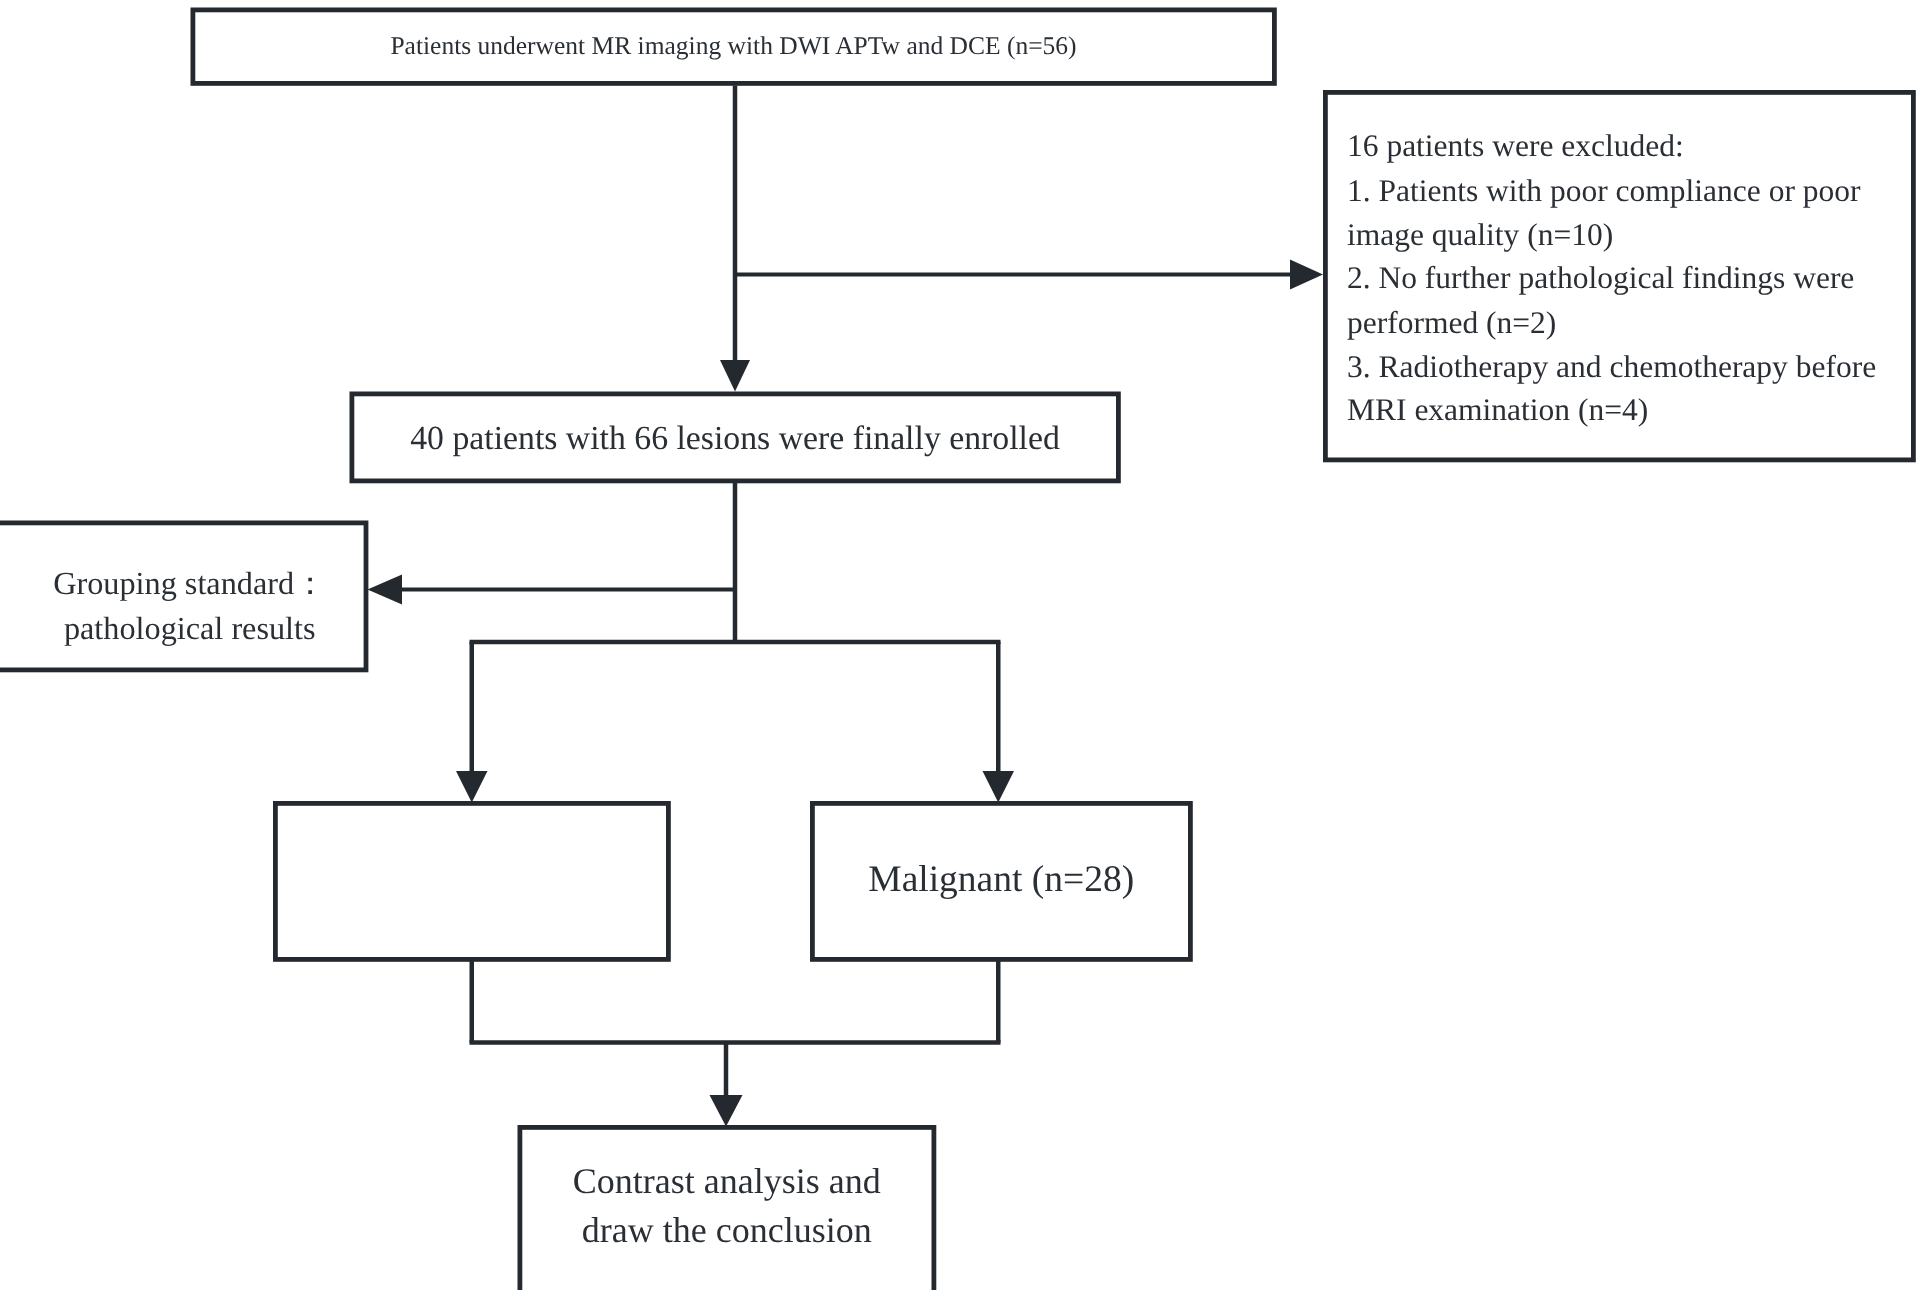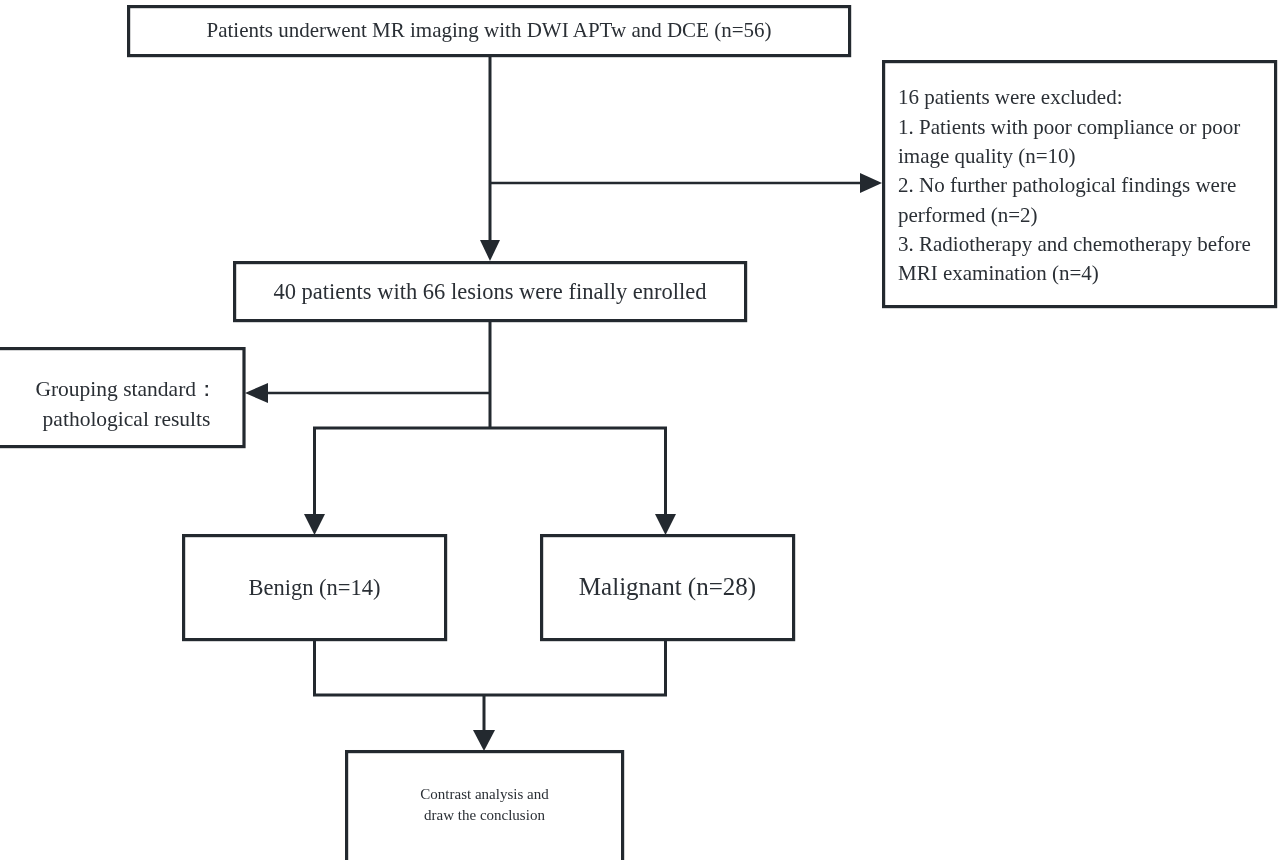--- a/index.html
+++ b/index.html
@@ -58,21 +58,21 @@
     font-family: "Liberation Serif", "DejaVu Serif", serif;
     line-height: 1.30;
     white-space: pre-line;
     pointer-events: auto;
   }
   .t-center { align-items: center; text-align: center; }
   .t-left   { align-items: flex-start; text-align: left; }
 
   #box-top-text {
     left: 127px; top: 5px; width: 724px; height: 52px;
-    font-size: 21px;
+    font-size: 17px;
   }
   #box-excluded-text {
     left: 882px; top: 60px; width: 395px; height: 248px;
     padding: 14px 0 10px 16px;
     font-size: 21px;
     line-height: 1.40;
   }
   #box-enrolled-text {
     left: 233px; top: 261px; width: 514px; height: 61px;
     font-size: 22.5px;
@@ -86,21 +86,21 @@
   #box-benign-text {
     left: 182px; top: 534px; width: 265px; height: 107px;
     font-size: 22.5px;
   }
   #box-malignant-text {
     left: 540px; top: 534px; width: 255px; height: 107px;
     font-size: 25px;
   }
   #box-conclusion-text {
     left: 345px; top: 750px; width: 279px; height: 110px;
-    font-size: 15px;
+    font-size: 24px;
     line-height: 1.38;
   }
 </style>
 </head>
 <body>
 
 <div id="flowchart-root">
 
   <svg class="flow-svg" viewBox="0 0 1280 860" aria-hidden="true">
 
@@ -148,20 +148,19 @@
   <div class="box-text t-left" id="box-excluded-text">16 patients were excluded:
 1.  Patients with poor compliance or poor image quality (n=10)
 2.  No further pathological findings were performed (n=2)
 3.  Radiotherapy and chemotherapy before MRI examination (n=4)</div>
 
   <div class="box-text t-center" id="box-enrolled-text">40 patients with 66 lesions were finally enrolled</div>
 
   <div class="box-text t-center" id="box-grouping-text">Grouping standard：
  pathological results</div>
 
-  <div class="box-text t-center" id="box-benign-text">Benign (n=14)</div>
 
   <div class="box-text t-center" id="box-malignant-text">Malignant (n=28)</div>
 
   <div class="box-text t-center" id="box-conclusion-text">Contrast analysis and
 draw the conclusion</div>
 
 </div>
 
 </body></html>

